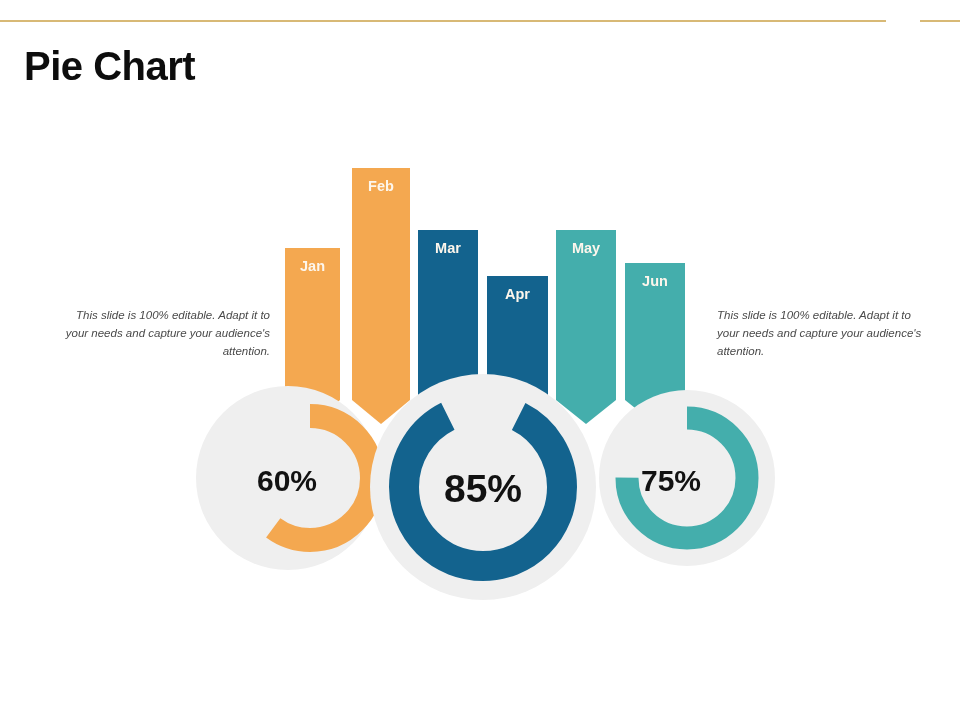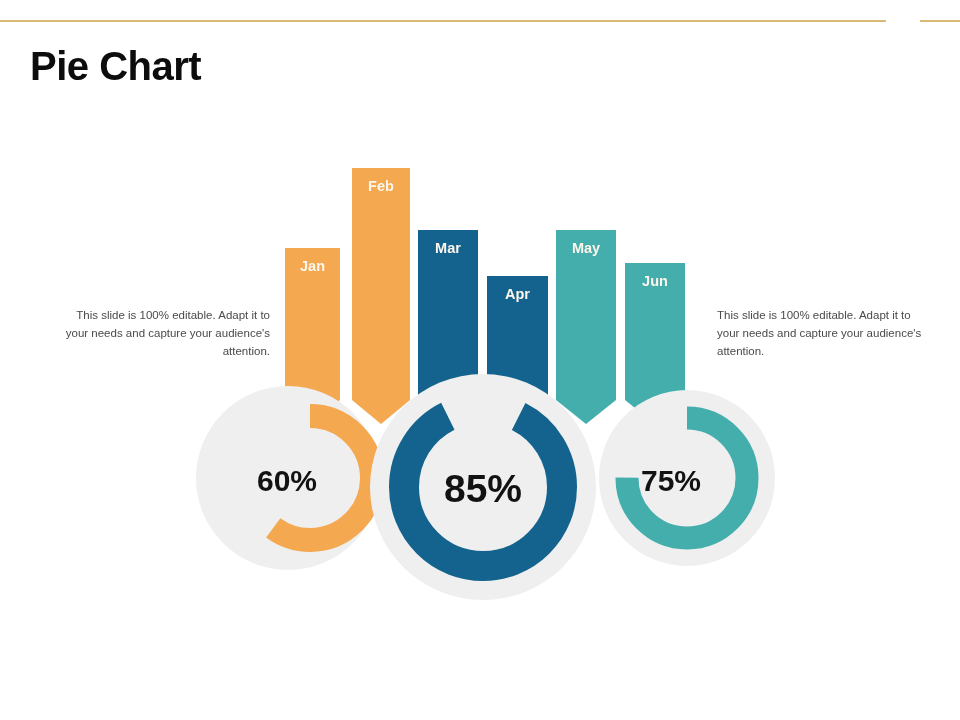--- a/index.html
+++ b/index.html
@@ -32,35 +32,36 @@
     position: absolute;
     left: 920px;
     top: 20px;
     width: 40px;
     height: 2px;
     background: #d8b976;
   }
   
   .page-title {
     position: absolute;
-    left: 30px;
+    left: 24px;
     top: 44px;
     font-size: 40px;
     font-weight: bold;
     color: #0d0d0d;
     letter-spacing: -0.5px;
     line-height: 1.1;
   }
   
   .side-text {
     position: absolute;
     font-size: 11.5px;
     line-height: 1.55;
     color: #4a4a4a;
     width: 215px;
+    font-style: italic;
   }
   .side-text.left {
     left: 55px;
     top: 307px;
     text-align: right;
   }
   .side-text.right {
     left: 717px;
     top: 307px;
     text-align: left;

